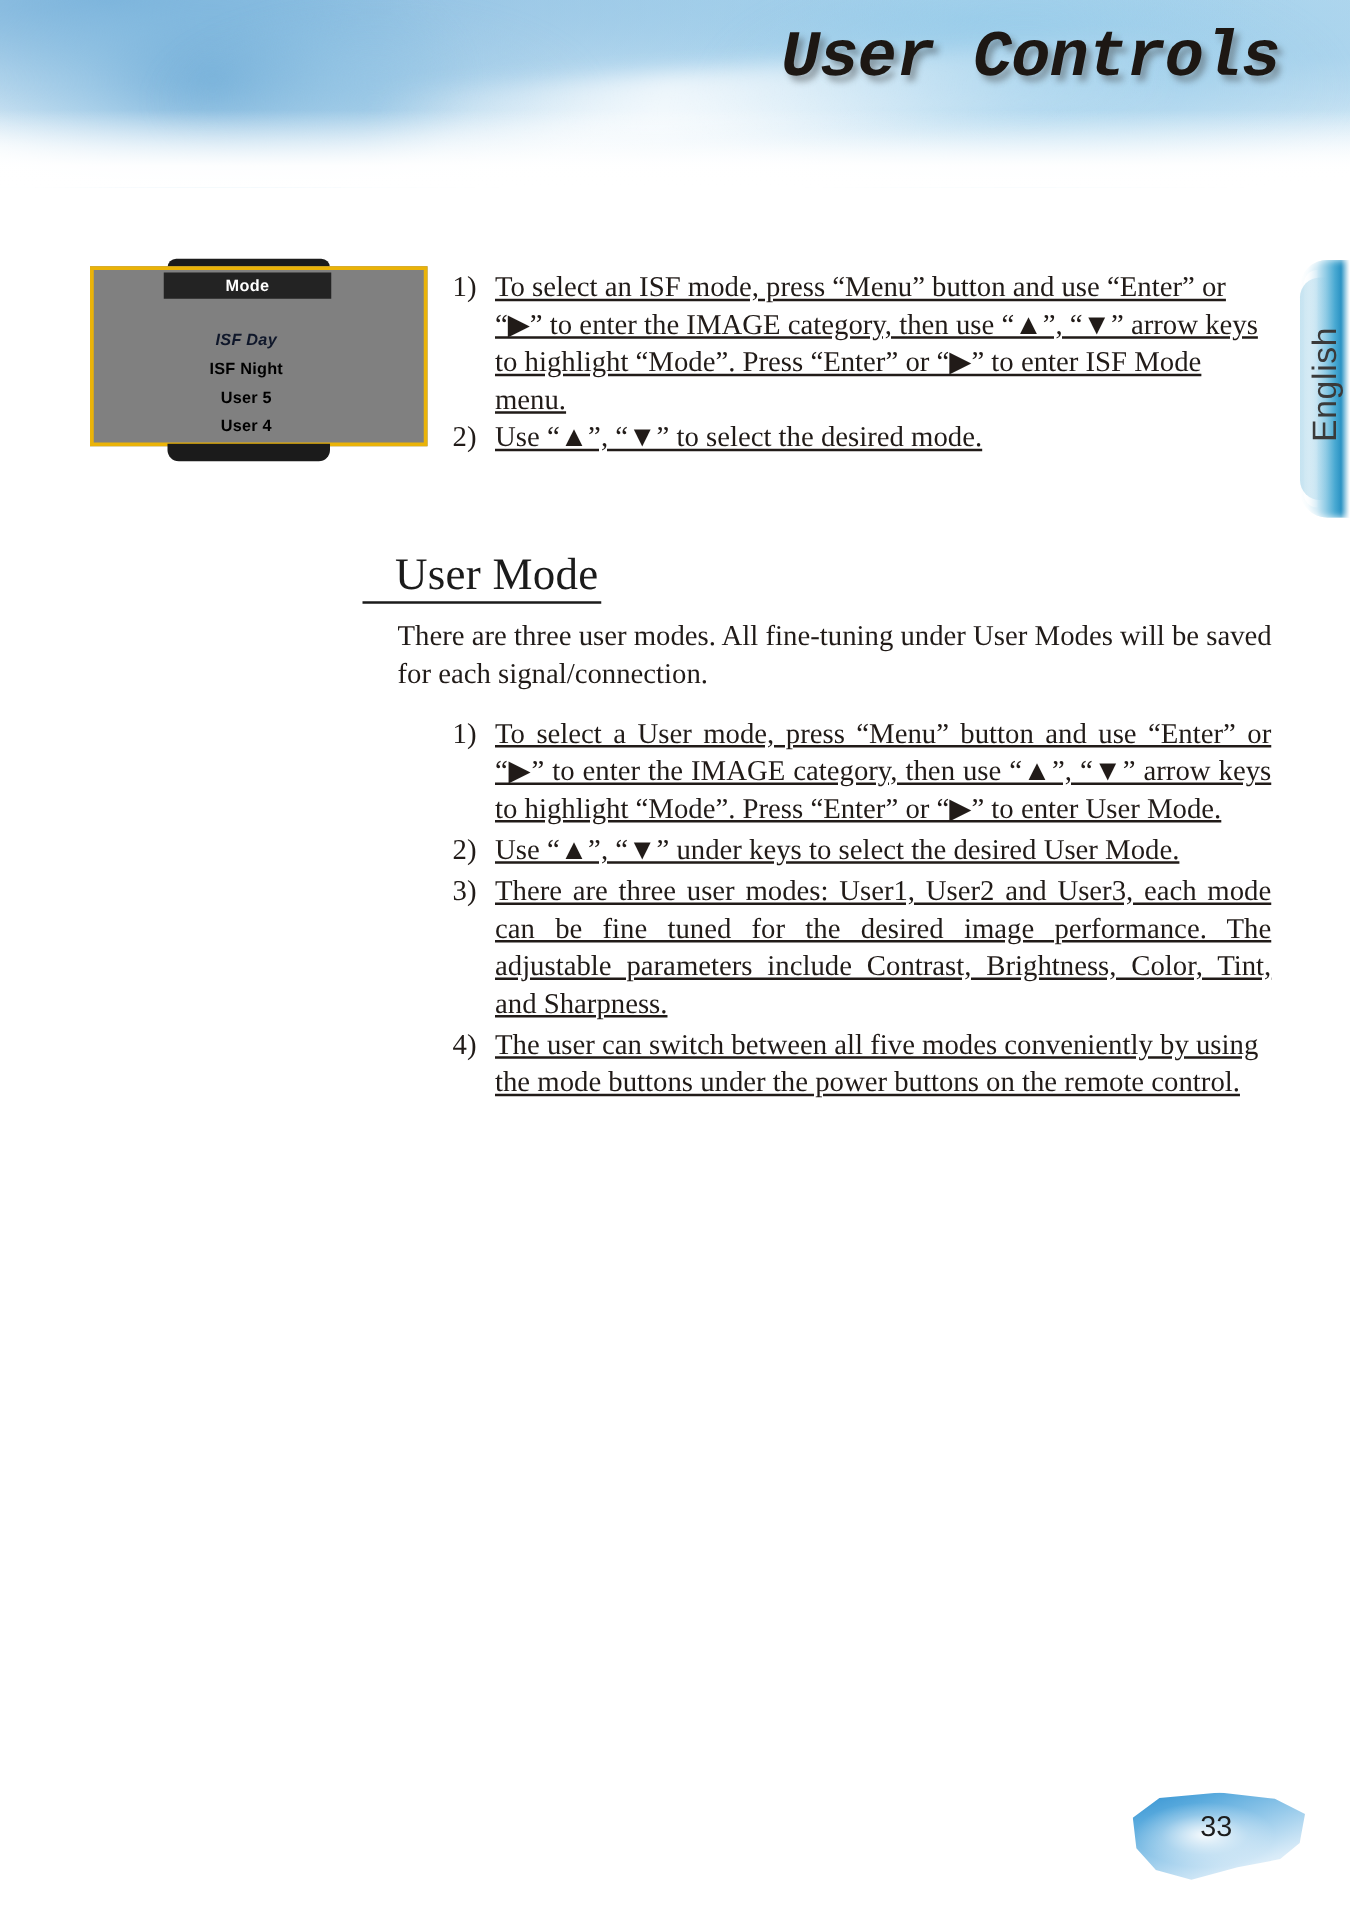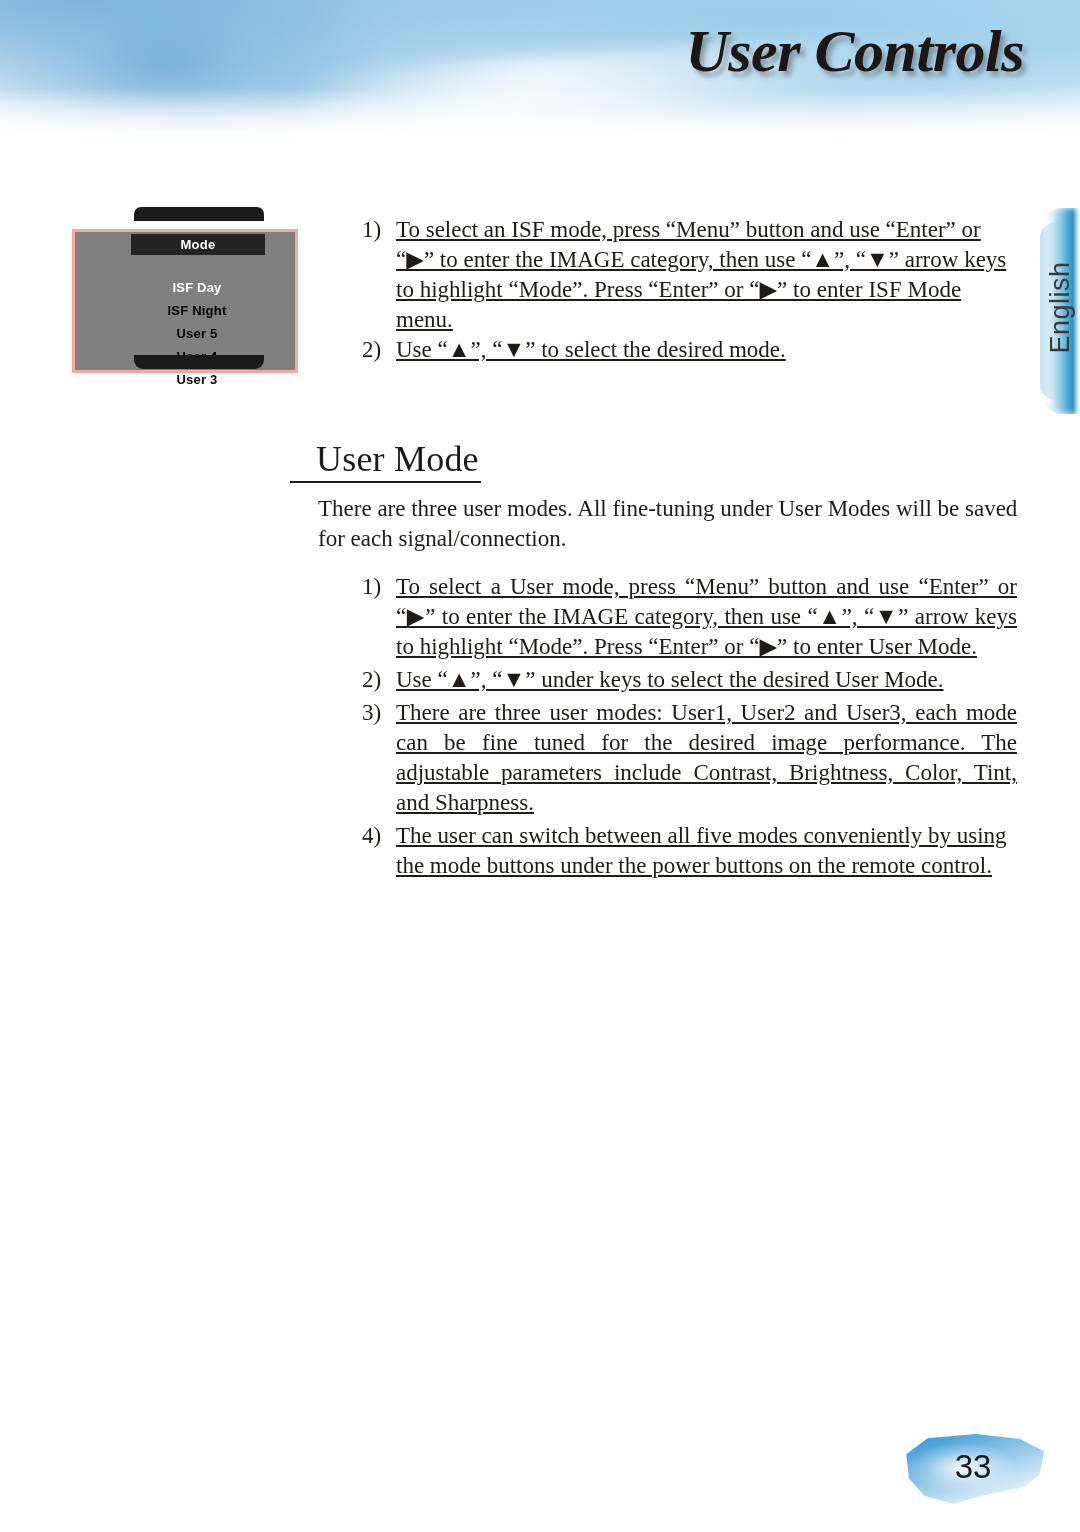--- a/index.html
+++ b/index.html
@@ -68,24 +68,24 @@
     position: absolute;
     left: 0; bottom: 0;
     width: 1080px; height: 62px;
     background: linear-gradient(to bottom, rgba(255,255,255,0) 0%, rgba(255,255,255,0.96) 72%, #ffffff 100%);
   }
 
   .page-title {
     position: absolute;
     right: 56px;
     top: 17px;
-    font-family: Liberation Serif, serif;
+    font-family: Liberation Mono, monospace;
     font-style: italic;
     font-weight: bold;
-    font-size: 60px;
+    font-size: 52px;
     letter-spacing: -0.5px;
     color: #1d1713;
     text-shadow: 4px 5px 5px rgba(60,60,60,0.42);
     white-space: nowrap;
   }
 
   
   .lang-tab {
     position: absolute;
     right: 0;
@@ -159,25 +159,25 @@
     left: 62px;
     bottom: 0;
     width: 130px;
     height: 14px;
     background: #1b1b1b;
     border-radius: 0 0 9px 9px;
   }
   .osd-body {
     position: absolute;
     left: 0;
-    top: 22px;
-    width: 226px;
+    top: 6px;
+    width: 270px;
     height: 144px;
     box-sizing: border-box;
-    border: 3px solid #fca5a5;
+    border: 3px solid #eab308;
     background: #808080;
   }
   .osd-title {
     position: absolute;
     left: 56px;
     top: 2px;
     width: 134px;
     height: 21px;
     background: #232323;
     color: #ffffff;
@@ -197,21 +197,22 @@
   }
   .osd-item {
     font-family: "Liberation Sans", "DejaVu Sans", sans-serif;
     font-weight: bold;
     font-size: 13px;
     line-height: 23px;
     color: #000000;
     letter-spacing: 0.2px;
   }
   .osd-item.selected {
-    color: #ffffff;
+    color: #0f172a;
+    font-style: italic;
   }
 
   
   .intro-list {
     position: absolute;
     left: 362px;
     top: 215px;
     width: 645px;
     font-size: 23px;
     line-height: 30px;
@@ -289,21 +290,21 @@
     width: 112px; height: 52px;
     background: radial-gradient(closest-side, rgba(255,255,255,0.92) 0%, rgba(255,255,255,0.25) 62%, rgba(255,255,255,0) 100%);
     border-radius: 50%;
   }
   .page-num {
     position: absolute;
     left: 0; top: 14px;
     width: 142px;
     text-align: center;
     font-family: "Liberation Sans", "DejaVu Sans", sans-serif;
-    font-size: 33px;
+    font-size: 23px;
     color: #1c1c1c;
   }
 </style>
 </head>
 <body>
 
 <div class="header-band">
   <div class="wc-base"></div>
   <div class="wc-blotch-a"></div>
   <div class="wc-blotch-b"></div>

